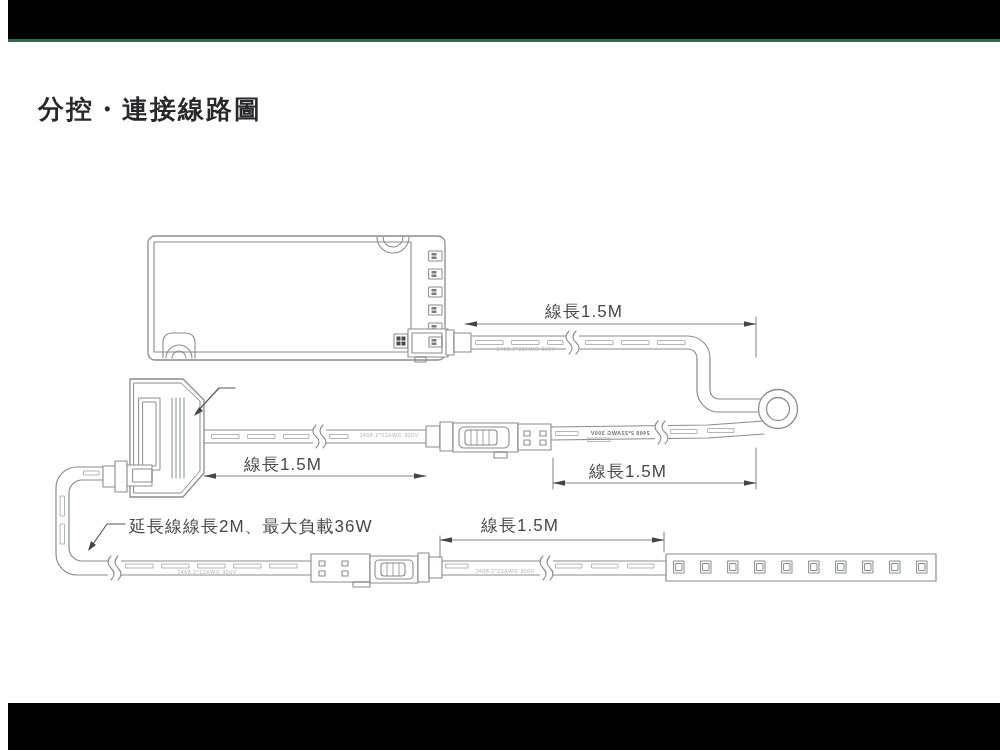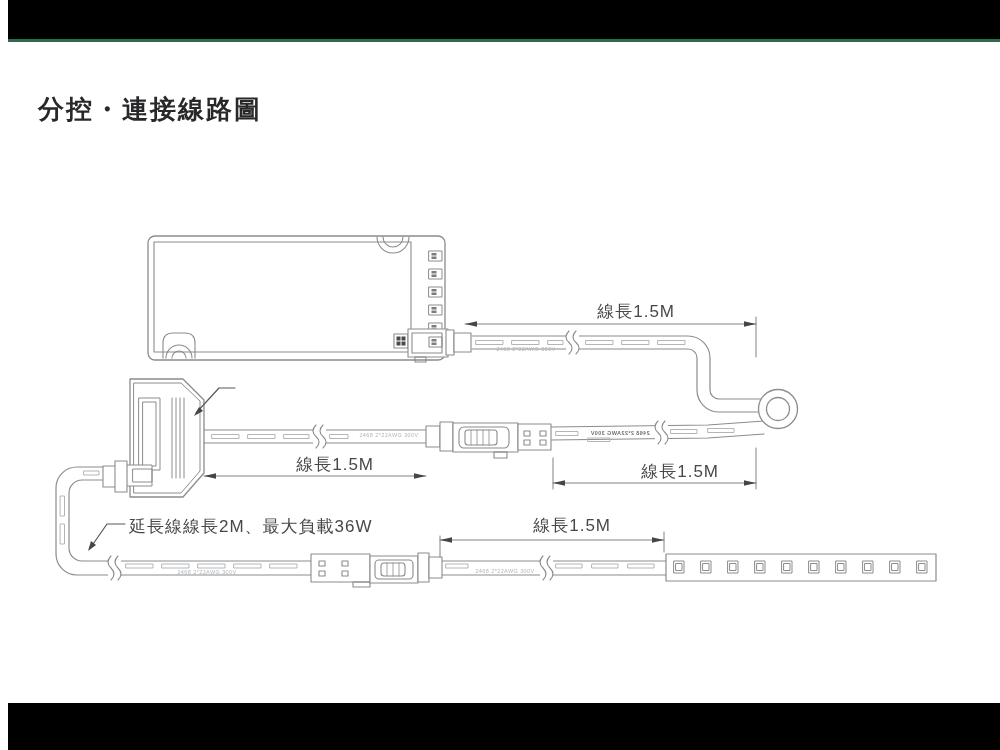--- a/index.html
+++ b/index.html
@@ -18,21 +18,21 @@
     background:#000000;
   }
   .page-title {
     position:absolute; left:30px; top:92px;
     font-size:26px; font-weight:700; letter-spacing:2px; color:#28282a;
   }
   .dia-label {
     position:absolute; font-size:17px; color:#48484a; letter-spacing:1px;
     white-space:nowrap;
   }
-  .dim-label { text-align:right; width:130px; }
+  .dim-label { text-align:left; width:130px; }
   .svg-layer { position:absolute; left:0; top:0; }
 </style>
 </head>
 <body>
 
 <div class="stage">
 
   <div class="top-bar"></div>
   <div class="bottom-bar"></div>
 

